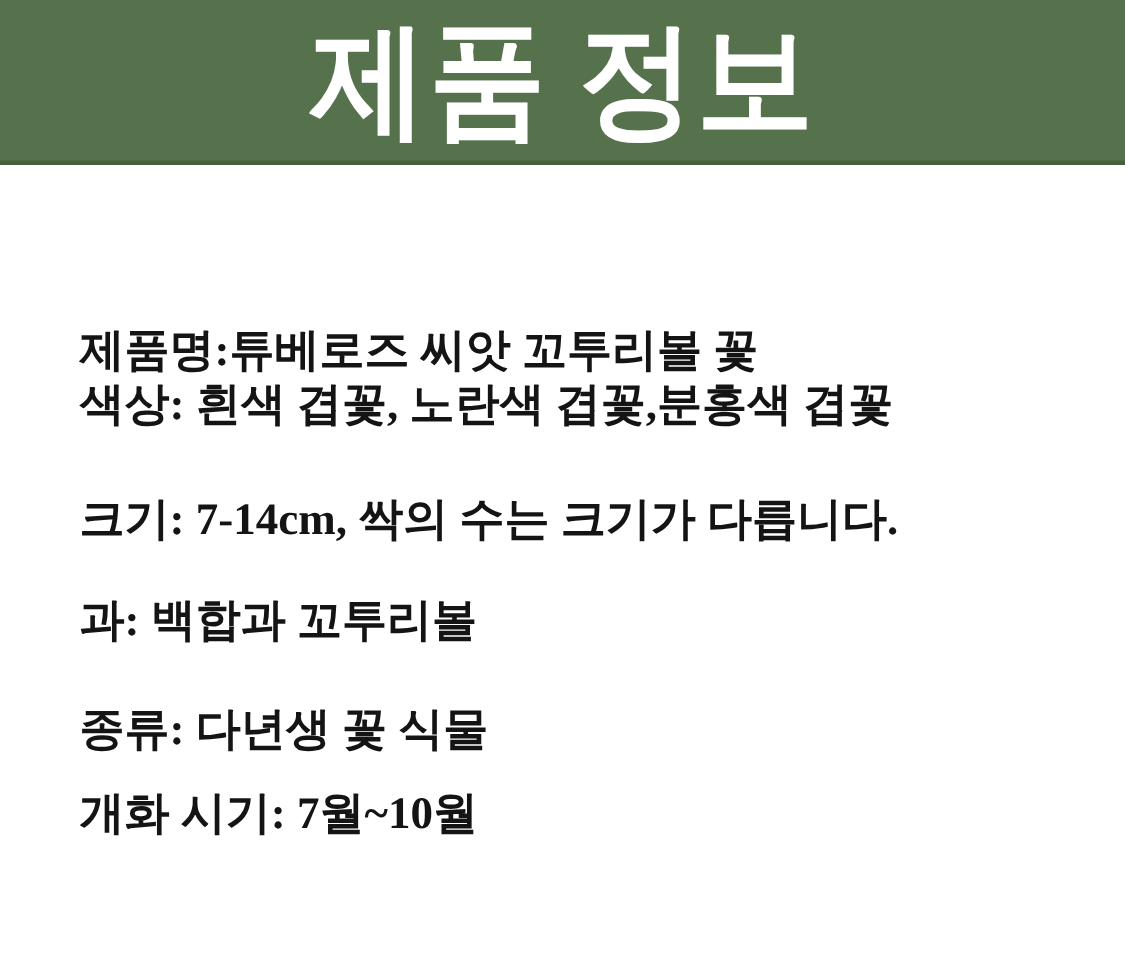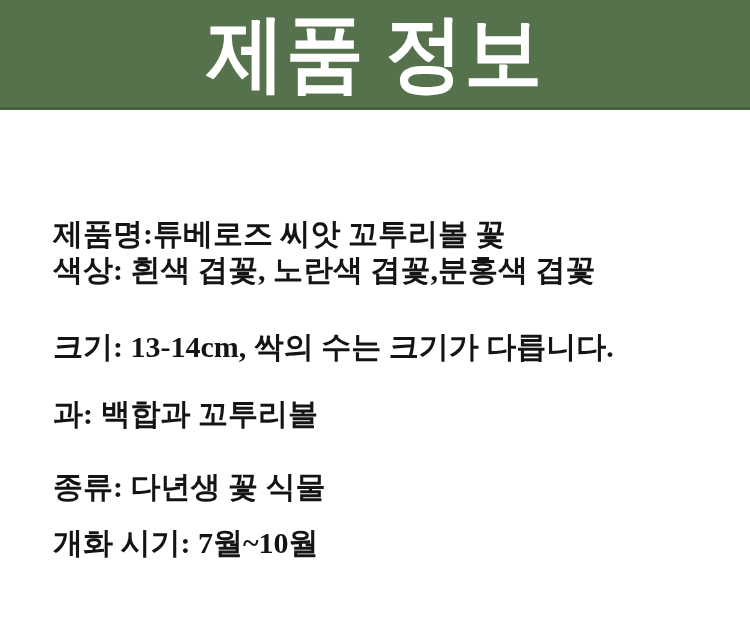--- a/index.html
+++ b/index.html
@@ -65,19 +65,19 @@
 
 <div class="page">
 
   <header class="banner">
     <h1>제품 정보</h1>
   </header>
 
   <main>
     <p class="row row-1">제품명:튜베로즈 씨앗 꼬투리볼 꽃</p>
     <p class="row row-2">색상: 흰색 겹꽃, 노란색 겹꽃,분홍색 겹꽃</p>
-    <p class="row row-3">크기: 13-14cm, 싹의 수는 크기가 다릅니다.</p>
+    <p class="row row-3">크기: 7-14cm, 싹의 수는 크기가 다릅니다.</p>
     <p class="row row-4">과: 백합과 꼬투리볼</p>
     <p class="row row-5">종류: 다년생 꽃 식물</p>
     <p class="row row-6">개화 시기: 7월~10월</p>
   </main>
 
 </div>
 
 </body></html>

